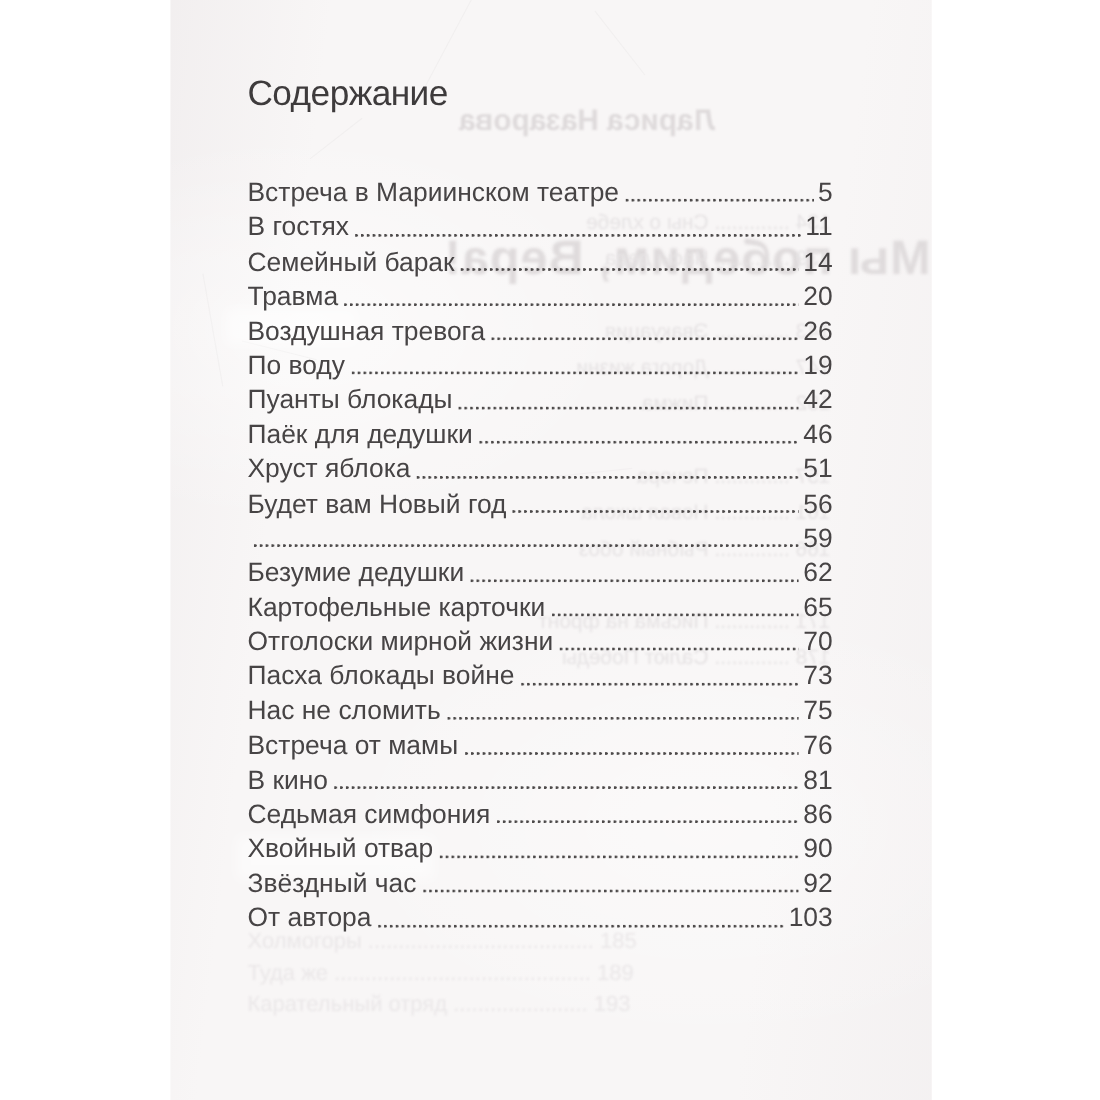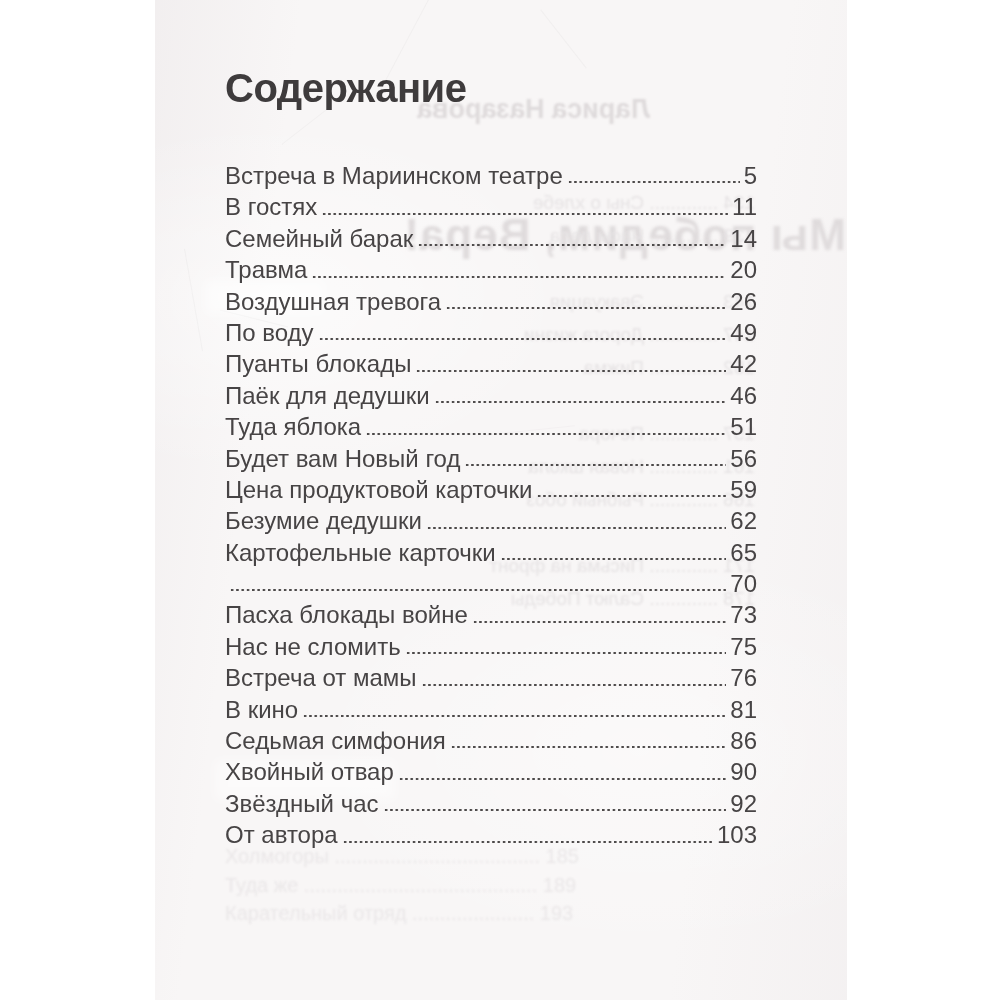--- a/index.html
+++ b/index.html
@@ -65,21 +65,21 @@
     font-size:20px;line-height:28.5px;
     filter:blur(.8px);
     color:#eae7e8;
   }
   .ghost-bottomcol div{white-space:nowrap;}
 
   
   .heading{
     position:absolute;
     left:70px;top:66px;
-    font-size:40px;font-weight:bold;
+    font-size:32px;font-weight:normal;
     letter-spacing:-.5px;
     color:var(--heading);
   }
   .toc{
     position:absolute;
     left:70px;top:160px;
     width:532px;
   }
   .toc-row{
     display:flex;
@@ -167,66 +167,66 @@
 
   <div class="toc-row">
     <span class="toc-title">Воздушная тревога</span>
     <span class="leader"></span>
     <span class="toc-page">26</span>
   </div>
 
   <div class="toc-row">
     <span class="toc-title">По воду</span>
     <span class="leader"></span>
-    <span class="toc-page">49</span>
+    <span class="toc-page">19</span>
   </div>
 
   <div class="toc-row">
     <span class="toc-title">Пуанты блокады</span>
     <span class="leader"></span>
     <span class="toc-page">42</span>
   </div>
 
   <div class="toc-row">
     <span class="toc-title">Паёк для дедушки</span>
     <span class="leader"></span>
     <span class="toc-page">46</span>
   </div>
 
   <div class="toc-row">
-    <span class="toc-title">Туда яблока</span>
+    <span class="toc-title">Хруст яблока</span>
     <span class="leader"></span>
     <span class="toc-page">51</span>
   </div>
 
   <div class="toc-row">
     <span class="toc-title">Будет вам Новый год</span>
     <span class="leader"></span>
     <span class="toc-page">56</span>
   </div>
 
   <div class="toc-row">
-    <span class="toc-title">Цена продуктовой карточки</span>
     <span class="leader"></span>
     <span class="toc-page">59</span>
   </div>
 
   <div class="toc-row">
     <span class="toc-title">Безумие дедушки</span>
     <span class="leader"></span>
     <span class="toc-page">62</span>
   </div>
 
   <div class="toc-row">
     <span class="toc-title">Картофельные карточки</span>
     <span class="leader"></span>
     <span class="toc-page">65</span>
   </div>
 
   <div class="toc-row">
+    <span class="toc-title">Отголоски мирной жизни</span>
     <span class="leader"></span>
     <span class="toc-page">70</span>
   </div>
 
   <div class="toc-row">
     <span class="toc-title">Пасха блокады войне</span>
     <span class="leader"></span>
     <span class="toc-page">73</span>
   </div>
 

